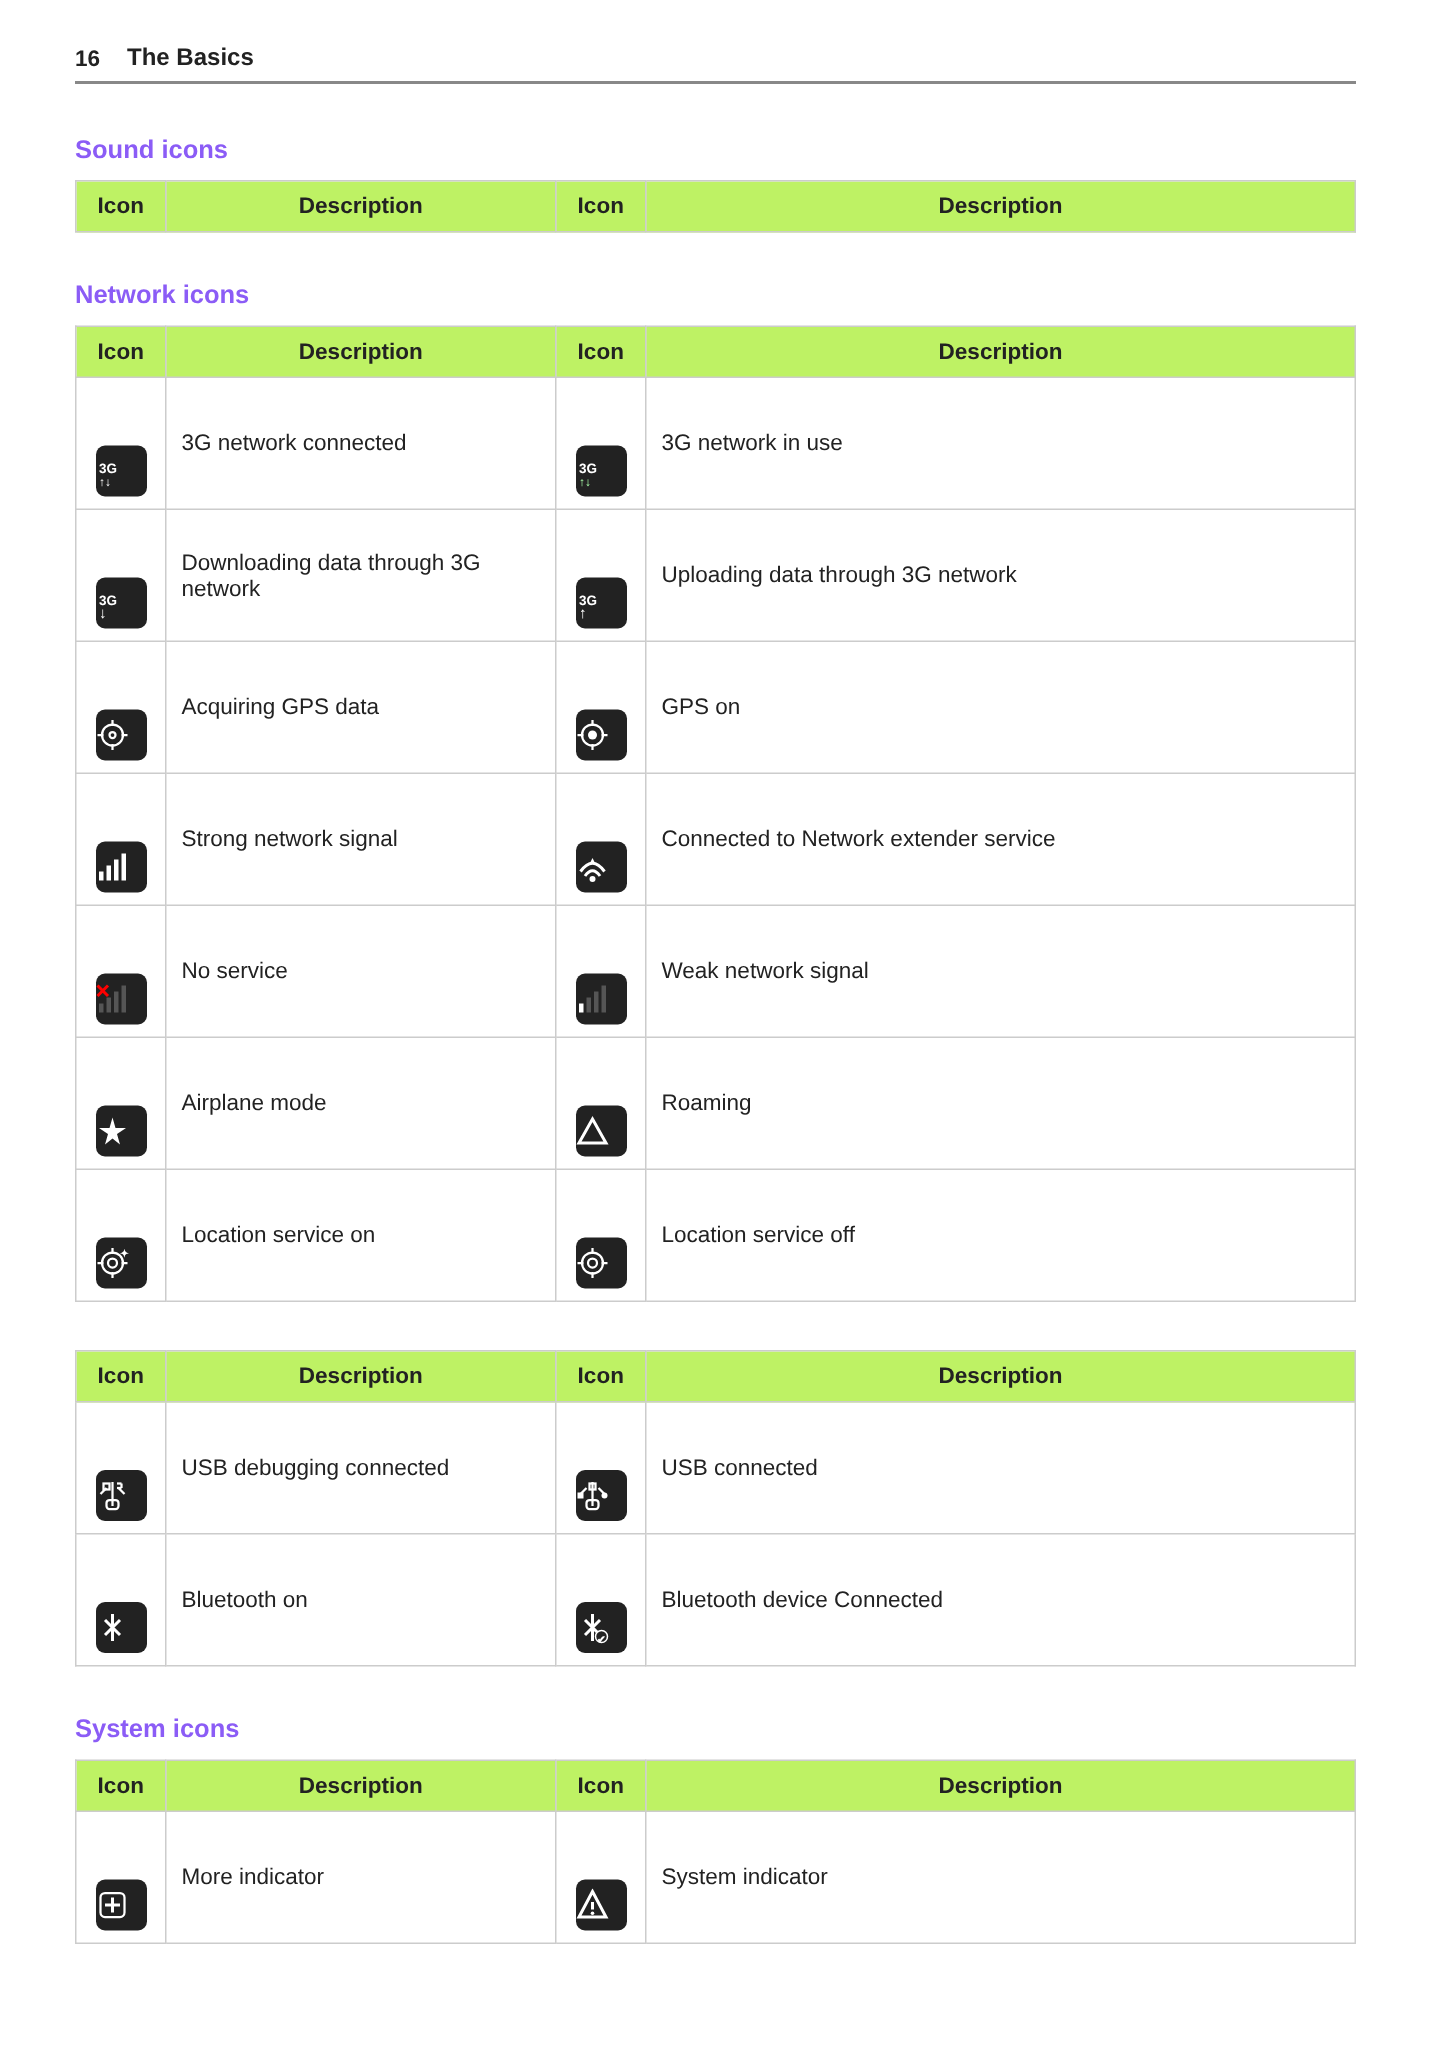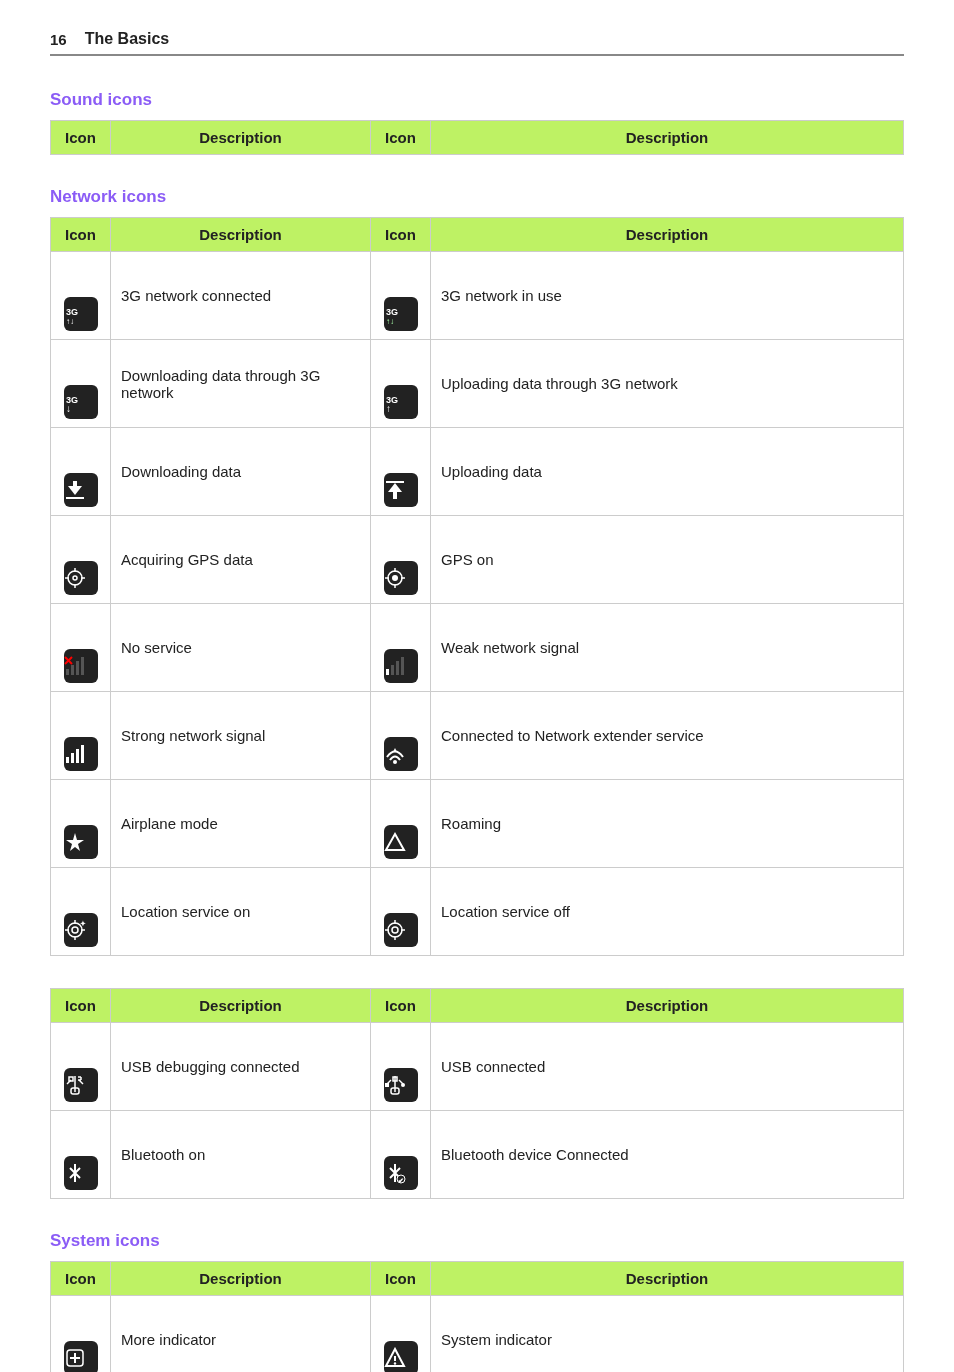--- a/index.html
+++ b/index.html
@@ -147,42 +147,20 @@
           <div class="icon-box icon-dark">
             <svg width="28" height="24" viewBox="0 0 28 24">
               <text x="2" y="13" font-size="9" fill="white" font-weight="bold">3G</text>
               <text x="2" y="22" font-size="10" fill="white">↑</text>
             </svg>
           </div>
         </td>
         <td>Uploading data through 3G network</td>
       </tr>
 
-      <tr>
-        <td class="icon-col">
-          <div class="icon-box icon-dark">
-            <svg width="22" height="22" viewBox="0 0 22 22">
-              <polygon points="11,16 4,7 18,7" fill="white"></polygon>
-              <rect x="9" y="2" width="4" height="8" fill="white"></rect>
-              <rect x="2" y="18" width="18" height="2" fill="white"></rect>
-            </svg>
-          </div>
-        </td>
-        <td>Downloading data</td>
-        <td class="icon-col">
-          <div class="icon-box icon-dark">
-            <svg width="22" height="22" viewBox="0 0 22 22">
-              <polygon points="11,4 4,13 18,13" fill="white"></polygon>
-              <rect x="9" y="12" width="4" height="8" fill="white"></rect>
-              <rect x="2" y="2" width="18" height="2" fill="white"></rect>
-            </svg>
-          </div>
-        </td>
-        <td>Uploading data</td>
-      </tr>
 
       <tr>
         <td class="icon-col">
           <div class="icon-box icon-dark">
             <svg width="22" height="22" viewBox="0 0 22 22">
               <circle cx="11" cy="11" r="7" fill="none" stroke="white" stroke-width="1.5"></circle>
               <circle cx="11" cy="11" r="2" fill="none" stroke="white" stroke-width="1.5"></circle>
               <line x1="11" y1="1" x2="11" y2="5" stroke="white" stroke-width="1.5"></line>
               <line x1="11" y1="17" x2="11" y2="21" stroke="white" stroke-width="1.5"></line>
               <line x1="1" y1="11" x2="5" y2="11" stroke="white" stroke-width="1.5"></line>
@@ -203,20 +181,45 @@
             </svg>
           </div>
         </td>
         <td>GPS on</td>
       </tr>
 
       <tr>
         <td class="icon-col">
           <div class="icon-box icon-dark">
             <svg width="24" height="22" viewBox="0 0 24 22">
+              <rect x="2" y="14" width="3" height="6" fill="white"></rect>
+              <rect x="7" y="10" width="3" height="10" fill="white"></rect>
+              <rect x="12" y="6" width="3" height="14" fill="white"></rect>
+              <rect x="17" y="2" width="3" height="18" fill="white"></rect>
+            </svg>
+          </div>
+        </td>
+        <td>Strong network signal</td>
+        <td class="icon-col">
+          <div class="icon-box icon-dark">
+            <svg width="22" height="22" viewBox="0 0 22 22">
+              <path d="M3,14 Q11,3 19,14" fill="none" stroke="white" stroke-width="2"></path>
+              <path d="M6,17 Q11,10 16,17" fill="none" stroke="white" stroke-width="2"></path>
+              <circle cx="11" cy="19" r="2" fill="white"></circle>
+              <polygon points="11,5 9,9 13,9" fill="white"></polygon>
+            </svg>
+          </div>
+        </td>
+        <td>Connected to Network extender service</td>
+      </tr>
+
+      <tr>
+        <td class="icon-col">
+          <div class="icon-box icon-dark">
+            <svg width="24" height="22" viewBox="0 0 24 22">
 
               <rect x="2" y="14" width="3" height="6" fill="#555"></rect>
               <rect x="7" y="10" width="3" height="10" fill="#555"></rect>
               <rect x="12" y="6" width="3" height="14" fill="#555"></rect>
               <rect x="17" y="2" width="3" height="18" fill="#555"></rect>
               <line x1="1" y1="2" x2="8" y2="9" stroke="red" stroke-width="2"></line>
               <line x1="8" y1="2" x2="1" y2="9" stroke="red" stroke-width="2"></line>
             </svg>
           </div>
         </td>
@@ -225,45 +228,20 @@
           <div class="icon-box icon-dark">
             <svg width="24" height="22" viewBox="0 0 24 22">
               <rect x="2" y="14" width="3" height="6" fill="white"></rect>
               <rect x="7" y="10" width="3" height="10" fill="#555"></rect>
               <rect x="12" y="6" width="3" height="14" fill="#555"></rect>
               <rect x="17" y="2" width="3" height="18" fill="#555"></rect>
             </svg>
           </div>
         </td>
         <td>Weak network signal</td>
-      </tr>
-
-      <tr>
-        <td class="icon-col">
-          <div class="icon-box icon-dark">
-            <svg width="24" height="22" viewBox="0 0 24 22">
-              <rect x="2" y="14" width="3" height="6" fill="white"></rect>
-              <rect x="7" y="10" width="3" height="10" fill="white"></rect>
-              <rect x="12" y="6" width="3" height="14" fill="white"></rect>
-              <rect x="17" y="2" width="3" height="18" fill="white"></rect>
-            </svg>
-          </div>
-        </td>
-        <td>Strong network signal</td>
-        <td class="icon-col">
-          <div class="icon-box icon-dark">
-            <svg width="22" height="22" viewBox="0 0 22 22">
-              <path d="M3,14 Q11,3 19,14" fill="none" stroke="white" stroke-width="2"></path>
-              <path d="M6,17 Q11,10 16,17" fill="none" stroke="white" stroke-width="2"></path>
-              <circle cx="11" cy="19" r="2" fill="white"></circle>
-              <polygon points="11,5 9,9 13,9" fill="white"></polygon>
-            </svg>
-          </div>
-        </td>
-        <td>Connected to Network extender service</td>
       </tr>
 
       <tr>
         <td class="icon-col">
           <div class="icon-box icon-dark">
             <svg width="22" height="22" viewBox="0 0 22 22">
 
               <polygon points="11,2 13,9 20,9 14,13 16,20 11,16 6,20 8,13 2,9 9,9" fill="white"></polygon>
             </svg>
           </div>

